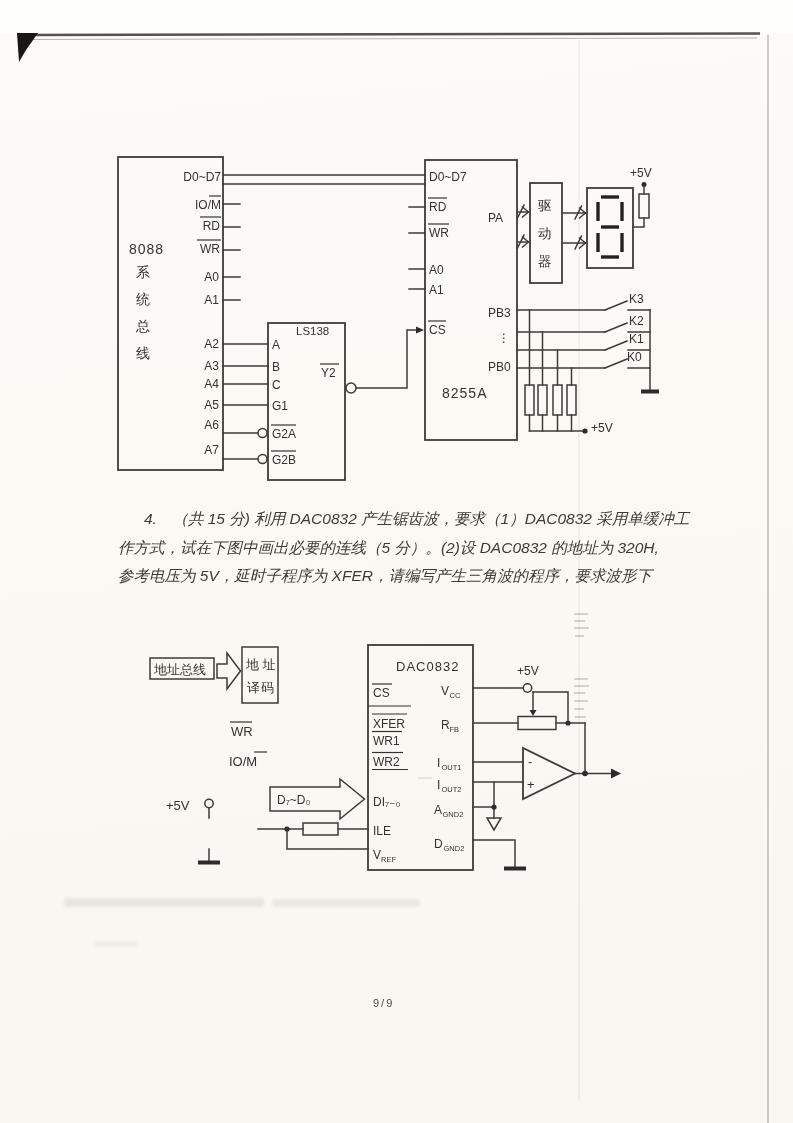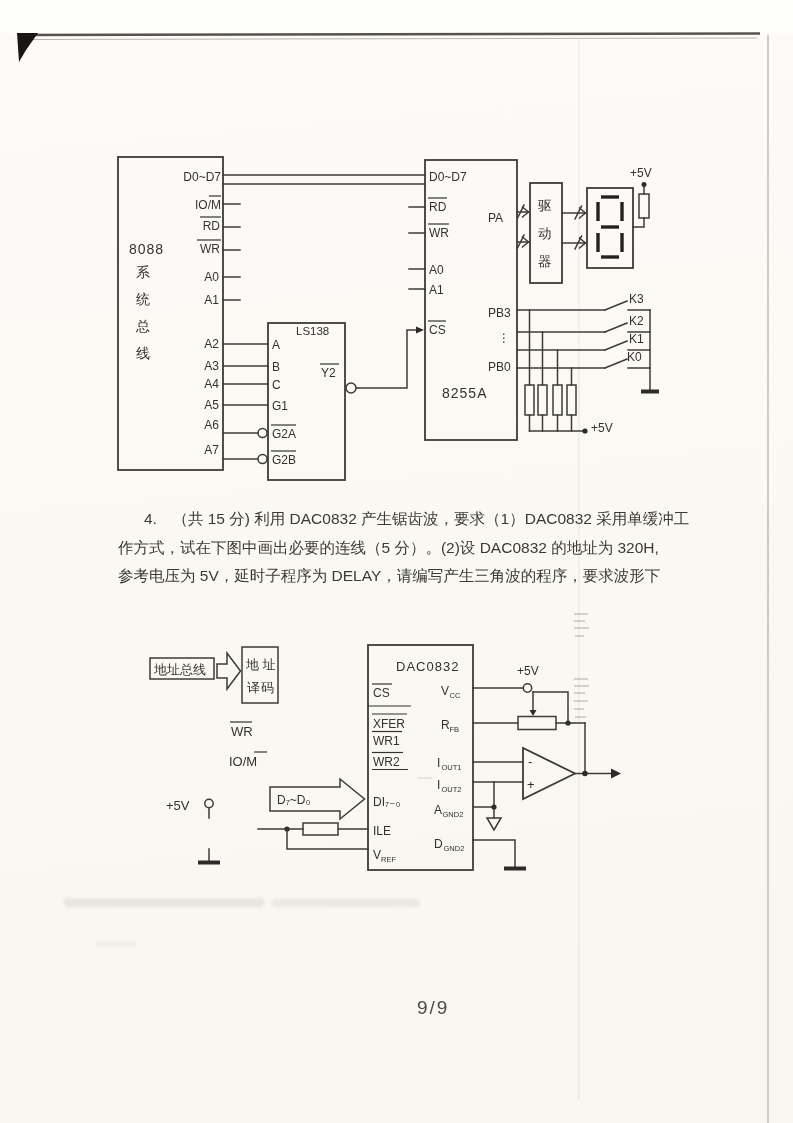--- a/index.html
+++ b/index.html
@@ -11,23 +11,23 @@
   .bx{stroke:#3c3b37;stroke-width:1.8;fill:none;}
   .ol{stroke:#33322f;stroke-width:1.2;}
   .gnd{stroke:#2c2b29;stroke-width:4;}
   .seg{stroke:#232220;stroke-width:3.4;}
   .dot{fill:#2c2b29;stroke:none;}
   .fil{fill:#2c2b29;stroke:none;}
   .s7{font-size:7.5px;} .s11{font-size:11.5px;} .s12{font-size:12px;} .s13{font-size:13px;} .s135{font-size:13.5px;} .s14{font-size:14px;}
   .end{text-anchor:end;}
   .ls1{letter-spacing:1px;}
   #question{position:absolute;left:118px;top:505px;width:575px;color:#3b3a35;font-size:15.5px;line-height:28.6px;}
-  #question .qline{white-space:nowrap;}
+  #question .qline{white-space:nowrap;font-style:italic;}
   #question .qline:first-child{padding-left:26px;}
-  #footer{position:absolute;left:373px;top:997px;color:#4a4945;font-size:19px;letter-spacing:2px;margin-left:44px;}
+  #footer{position:absolute;left:373px;top:997px;color:#4a4945;font-size:11px;letter-spacing:2px;}
   .bleed{position:absolute;background:#8f8b80;filter:blur(1.6px);border-radius:3px;}
   .crease{position:absolute;width:2px;background:rgba(90,88,80,0.06);}
   .edge-r{position:absolute;width:1.5px;background:rgba(120,117,108,0.35);}
 </style>
 </head>
 <body>
 
 <div id="page">
   <div id="topstrip"></div>
 
@@ -321,21 +321,21 @@
         <line x1="574" y1="701" x2="588" y2="701"></line>
       <line x1="574" y1="709" x2="584" y2="709"></line>
         <line x1="575" y1="717" x2="586" y2="717"></line>
       <line x1="418" y1="778" x2="432" y2="778" opacity="0.5"></line>
     </g>
   </svg>
 
   <div id="question">
     <div class="qline">4.　（共 15 分) 利用 DAC0832 产生锯齿波，要求（1）DAC0832 采用单缓冲工</div>
     <div class="qline">作方式，试在下图中画出必要的连线（5 分）。(2)设 DAC0832 的地址为 320H,</div>
-    <div class="qline">参考电压为 5V，延时子程序为 DELAY，请编写产生三角波的程序，要求波形下</div>
+    <div class="qline">参考电压为 5V，延时子程序为 XFER，请编写产生三角波的程序，要求波形下</div>
   </div>
 
   <div id="footer">9/9</div>
 
   <div class="bleed" style="left:64px;top:898px;width:200px;height:9px;opacity:.16"></div>
   <div class="bleed" style="left:272px;top:899px;width:148px;height:8px;opacity:.13"></div>
   <div class="bleed" style="left:95px;top:941px;width:42px;height:6px;opacity:.09"></div>
   <div class="crease" style="left:578px;top:40px;height:1060px;"></div>
   <div class="edge-r" style="left:767px;top:35px;height:1088px;"></div>
 </div>

